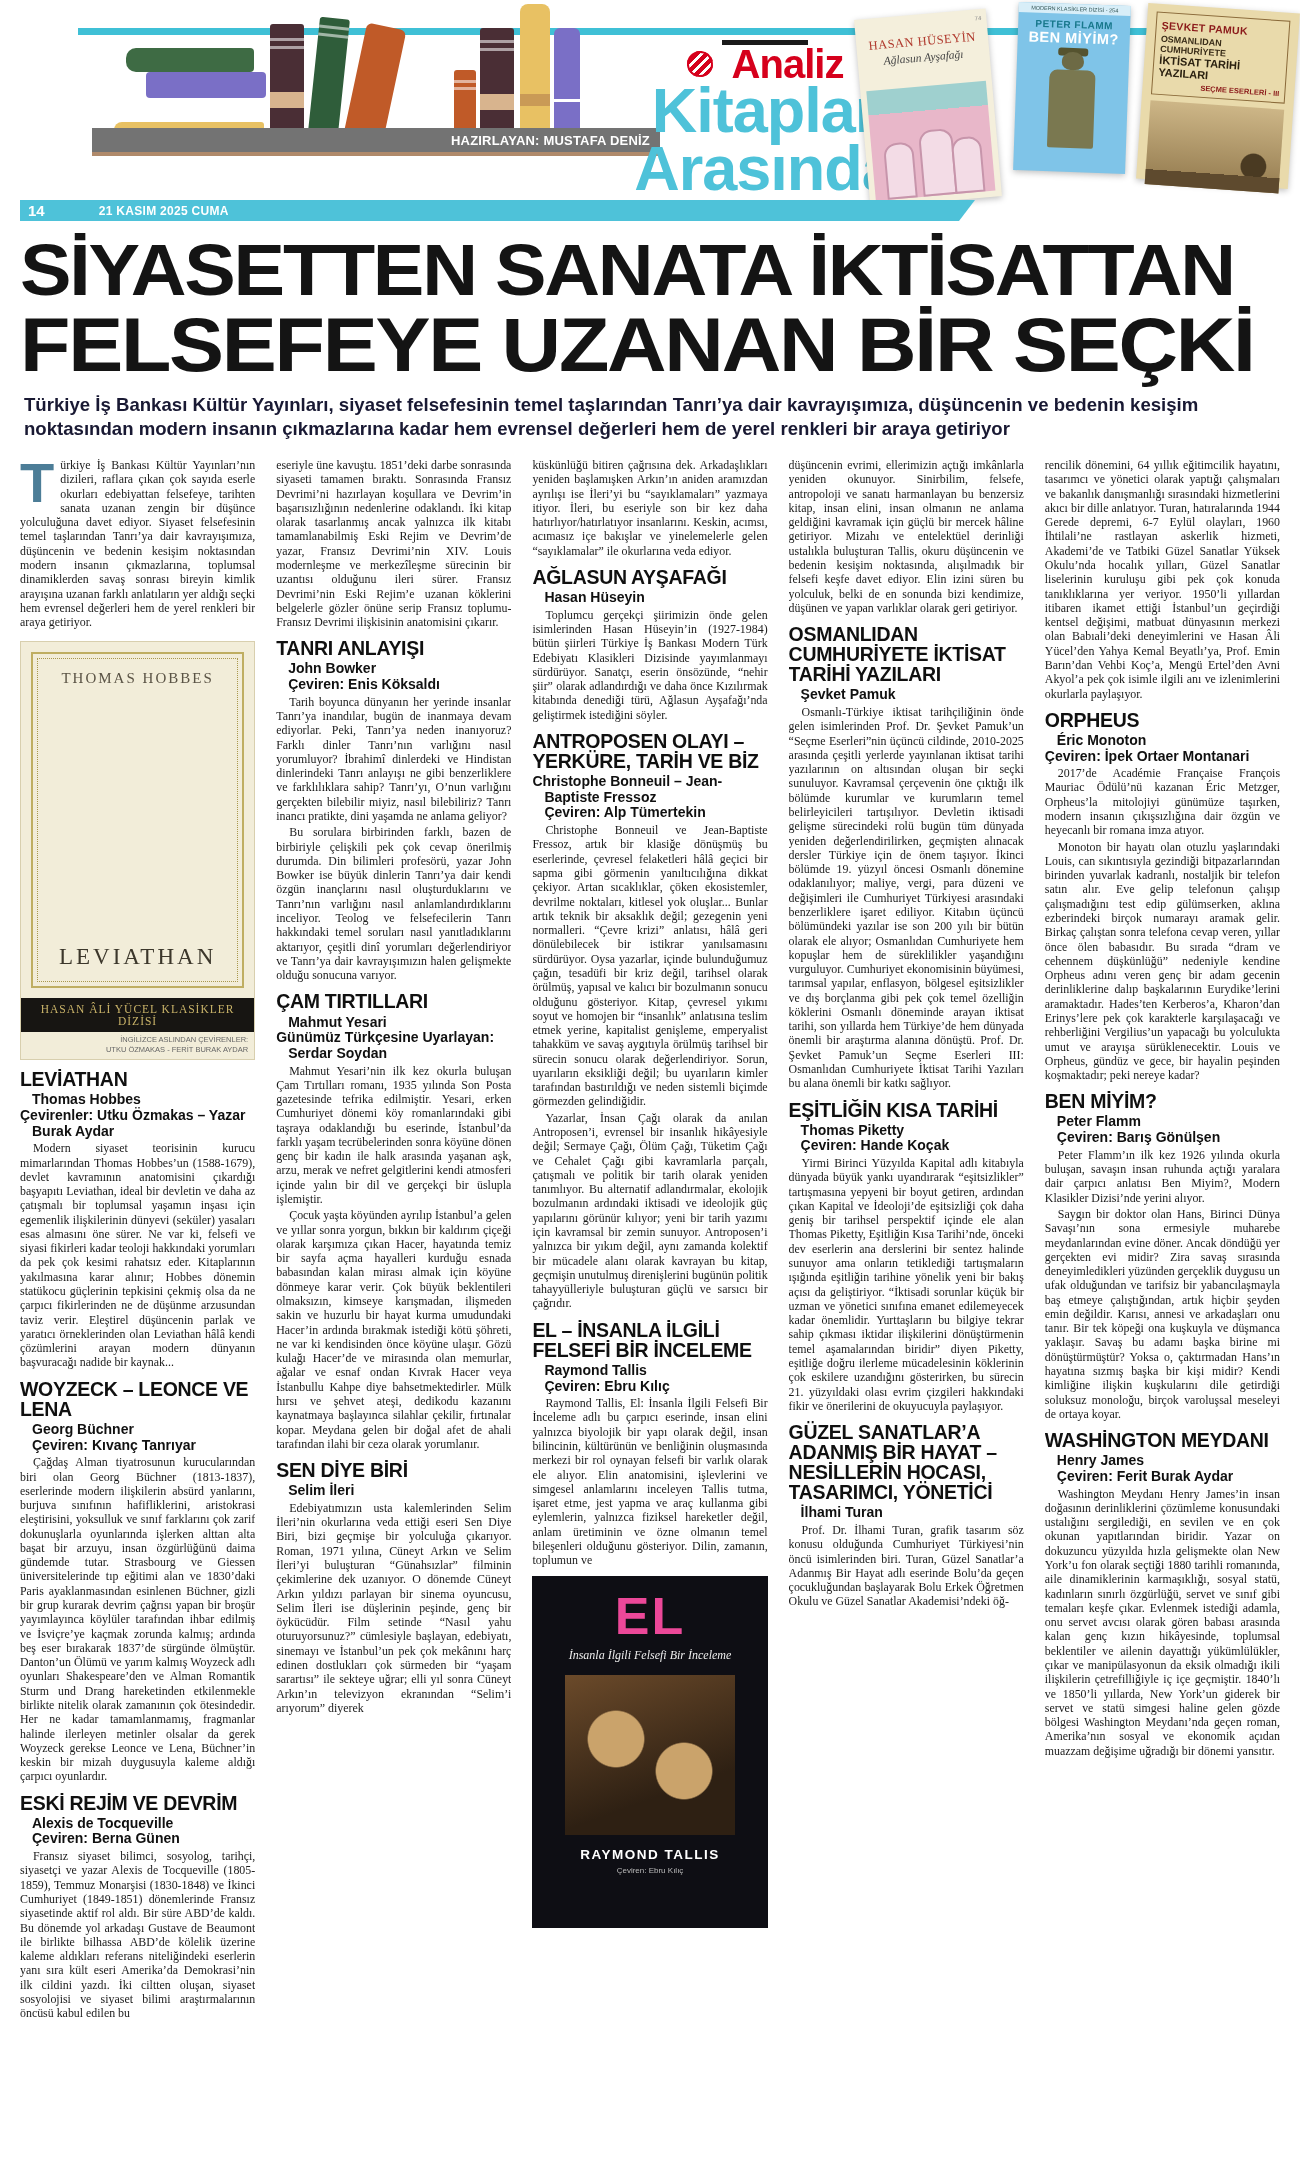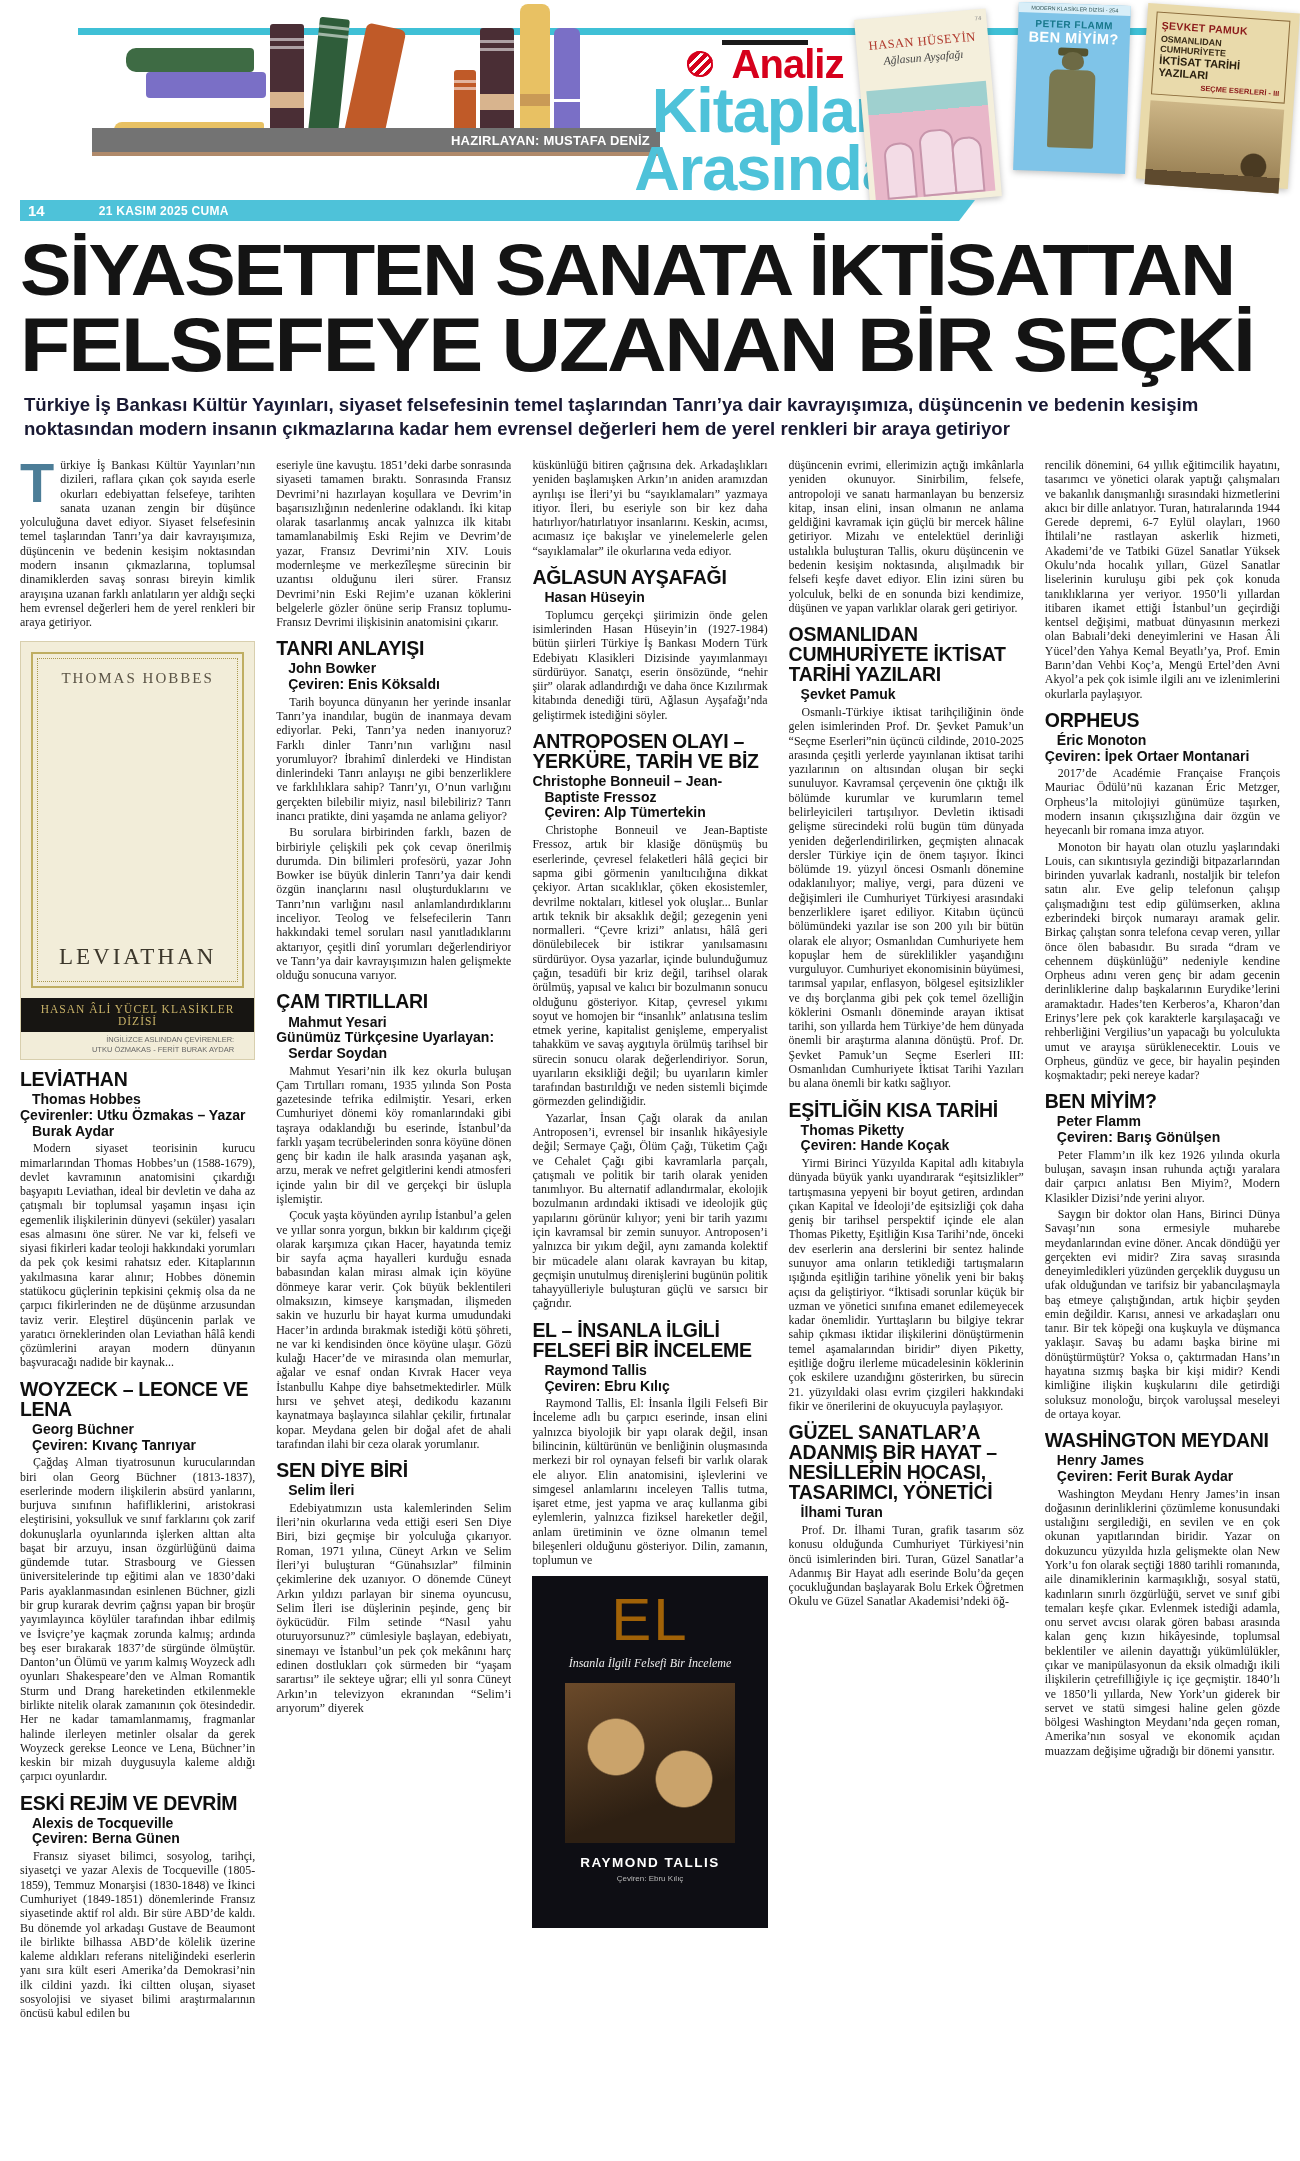--- a/index.html
+++ b/index.html
@@ -42,24 +42,24 @@
   .dropcap{float:left;font-family:"Liberation Sans",sans-serif;font-size:56px;line-height:.78;
            font-weight:bold;color:#4c7d97;margin:3px 6px 0 0;}
   
   .lev{margin:10px 0 4px;background:#f2edd9;border:1px solid #d8cfae;}
   .lev-frame{margin:10px;height:300px;border:2px solid #bfae62;outline:1px dotted #a9984e;outline-offset:-7px;
              display:flex;flex-direction:column;justify-content:space-between;align-items:center;padding:16px 4px;}
   .lev-auth{font-family:"Liberation Serif",serif;font-size:15px;letter-spacing:2px;color:#5a5345;}
   .lev-title{font-family:"Liberation Serif",serif;font-size:23px;letter-spacing:3px;color:#3c372b;}
   .lev-band{background:#171512;color:#c9b369;text-align:center;font-family:"Liberation Serif",serif;
             font-size:11.5px;letter-spacing:1px;padding:5px 12px;}
-  .lev-credits{text-align:right;font-size:7.5px;color:#666;line-height:1.25;padding:3px 20px 5px;}
+  .lev-credits{text-align:right;font-size:7.5px;color:#666;line-height:1.25;padding:3px 6px 5px;}
   
   .elc{margin-top:8px;background:#0e0e14;height:352px;display:flex;flex-direction:column;align-items:center;padding:14px 10px 8px;box-sizing:border-box;}
-  .elc-title{color:#a16207;font-size:60px;font-weight:normal;letter-spacing:2px;line-height:1;}
+  .elc-title{color:#ec4899;font-size:52px;font-weight:bold;letter-spacing:2px;line-height:1;}
   .elc-sub{color:#eee;font-family:"Liberation Serif",serif;font-style:italic;font-size:12px;margin-top:6px;text-align:center;}
   .elc-img{width:170px;height:160px;margin-top:12px;background:
       radial-gradient(circle at 30% 40%,#caa36b 0 18%,transparent 19%),
       radial-gradient(circle at 70% 60%,#caa36b 0 18%,transparent 19%),
       linear-gradient(160deg,#6b4a2a,#2e2013 70%);}
   .elc-auth{color:#fff;font-size:13.5px;font-weight:bold;letter-spacing:1.5px;margin-top:12px;}
   .elc-tr{color:#bbb;font-size:8px;margin-top:4px;}
   
   .hcov{position:absolute;box-shadow:0 2px 6px rgba(0,0,0,.25);box-sizing:border-box;}
   .cov-ag{left:862px;top:14px;width:132px;height:188px;background:#f4efdc;transform:rotate(-5deg);text-align:center;padding-top:6px;}

